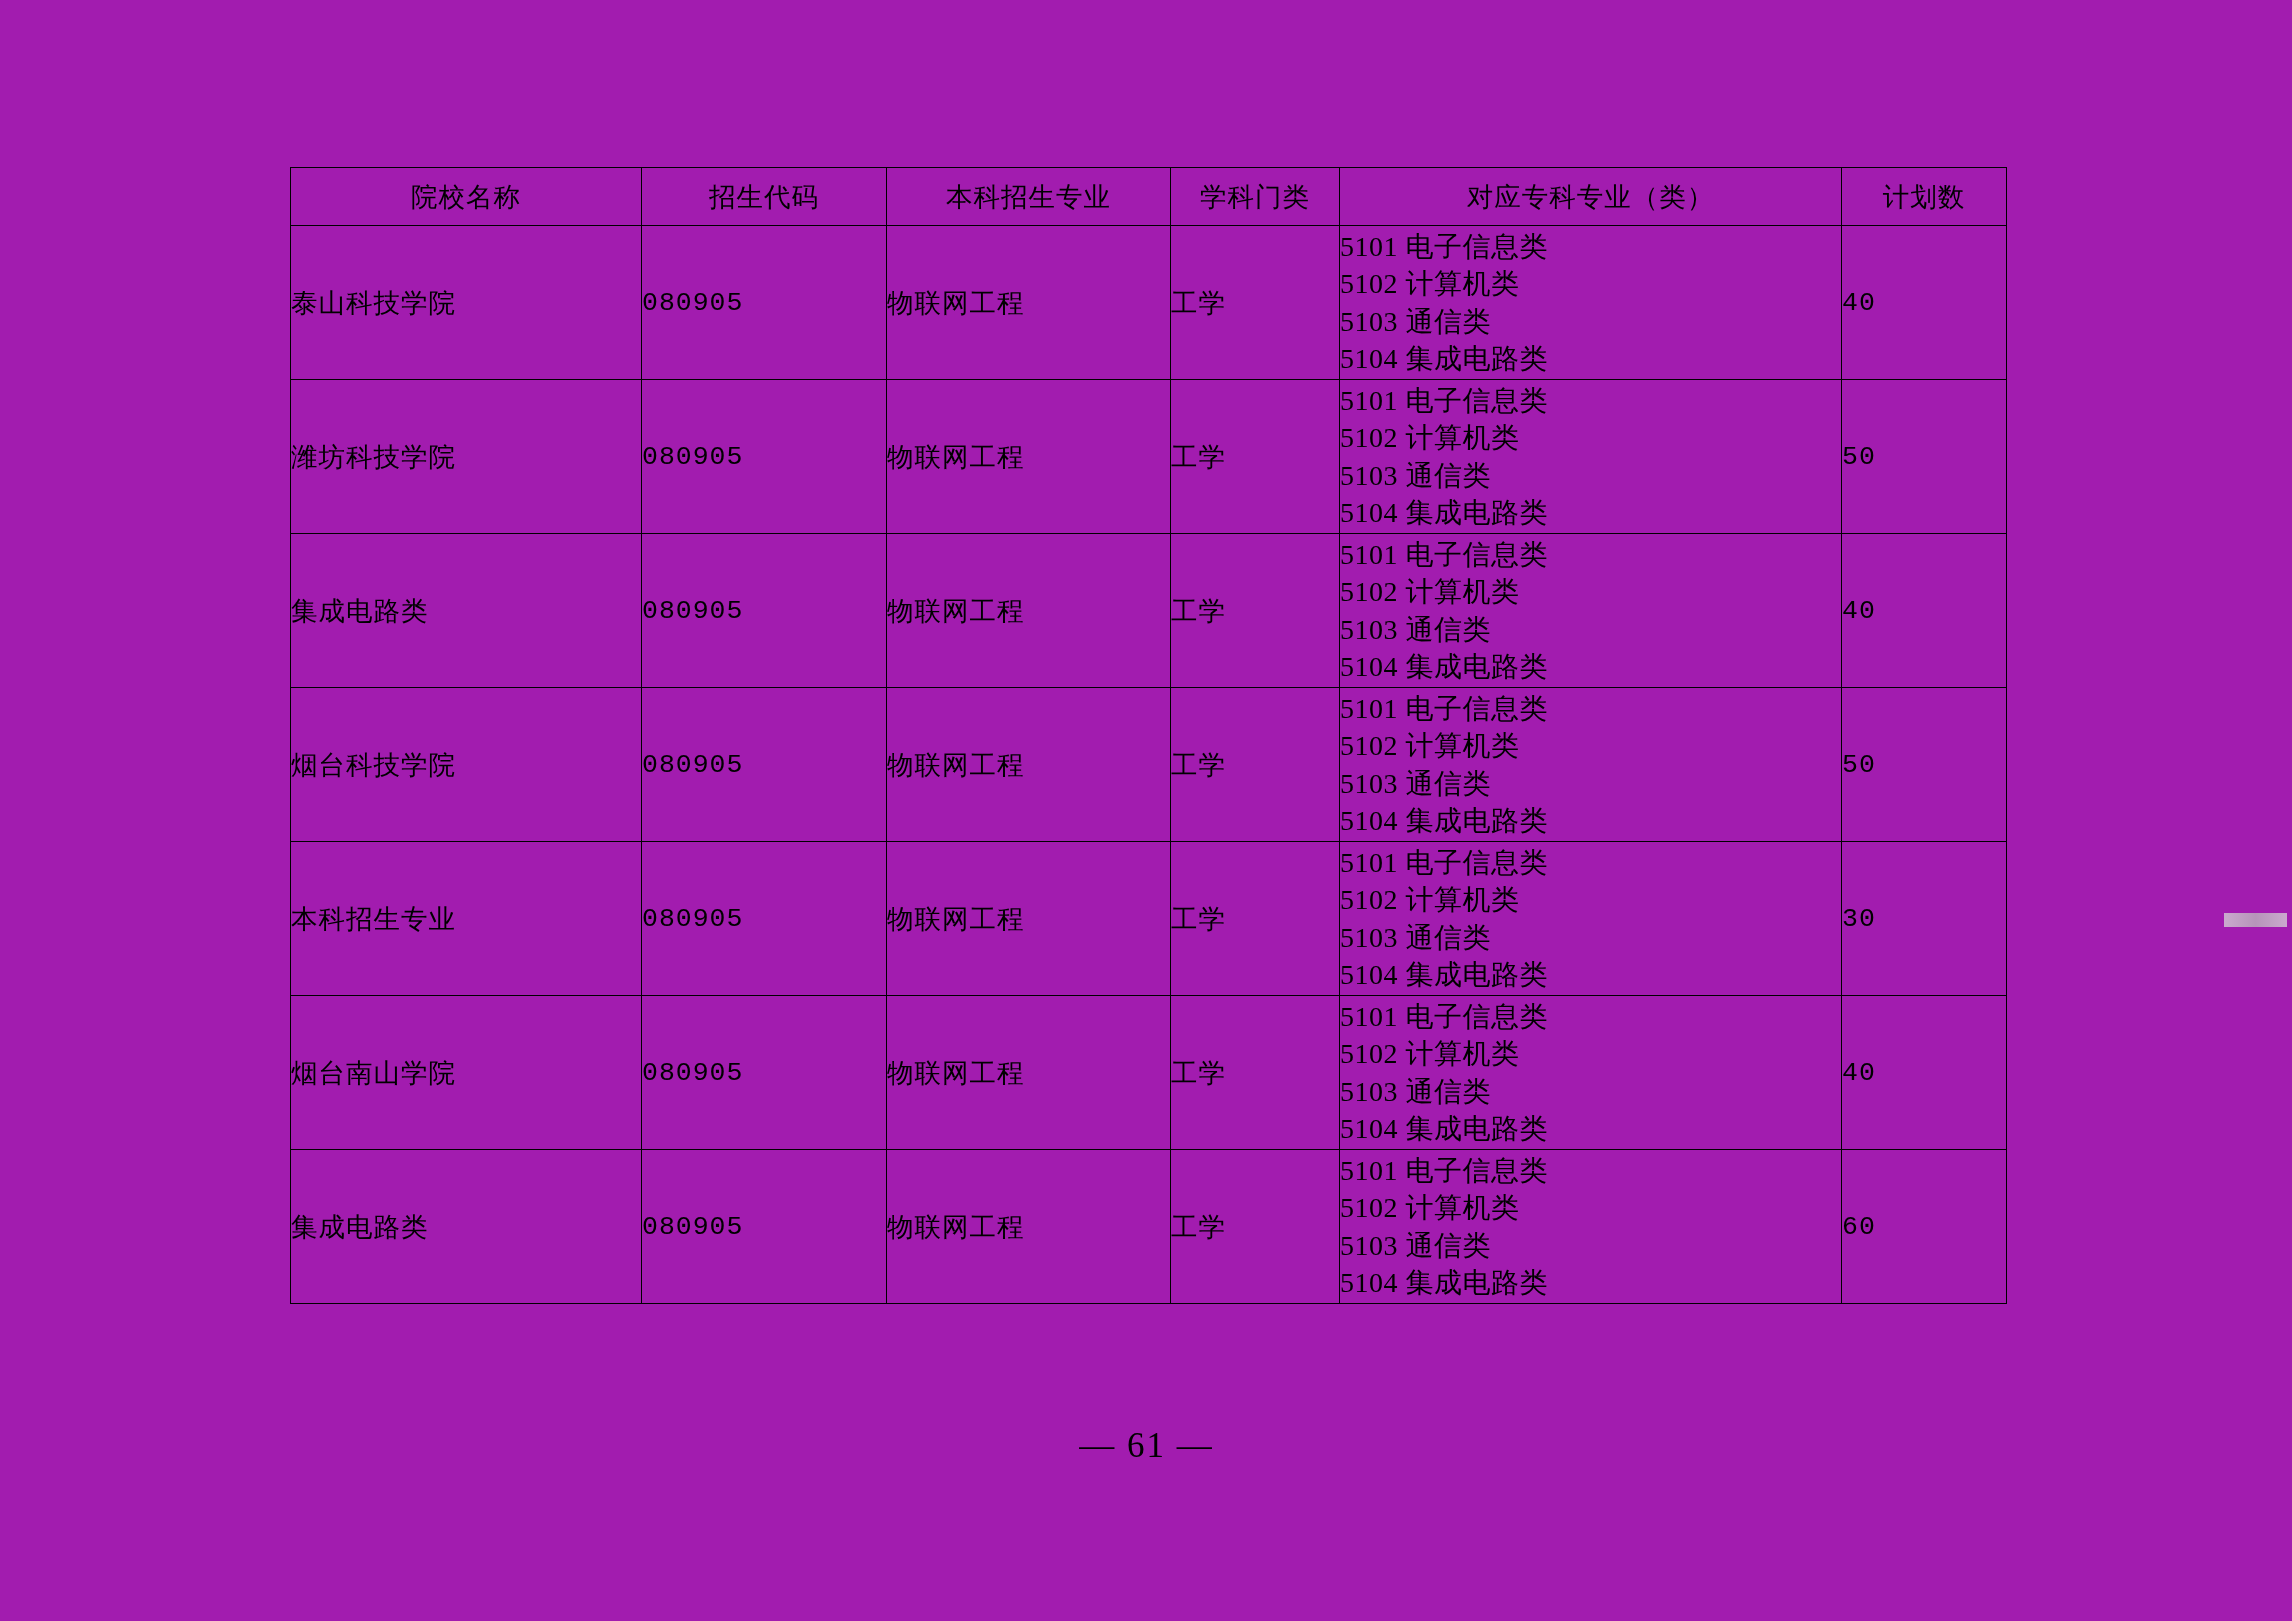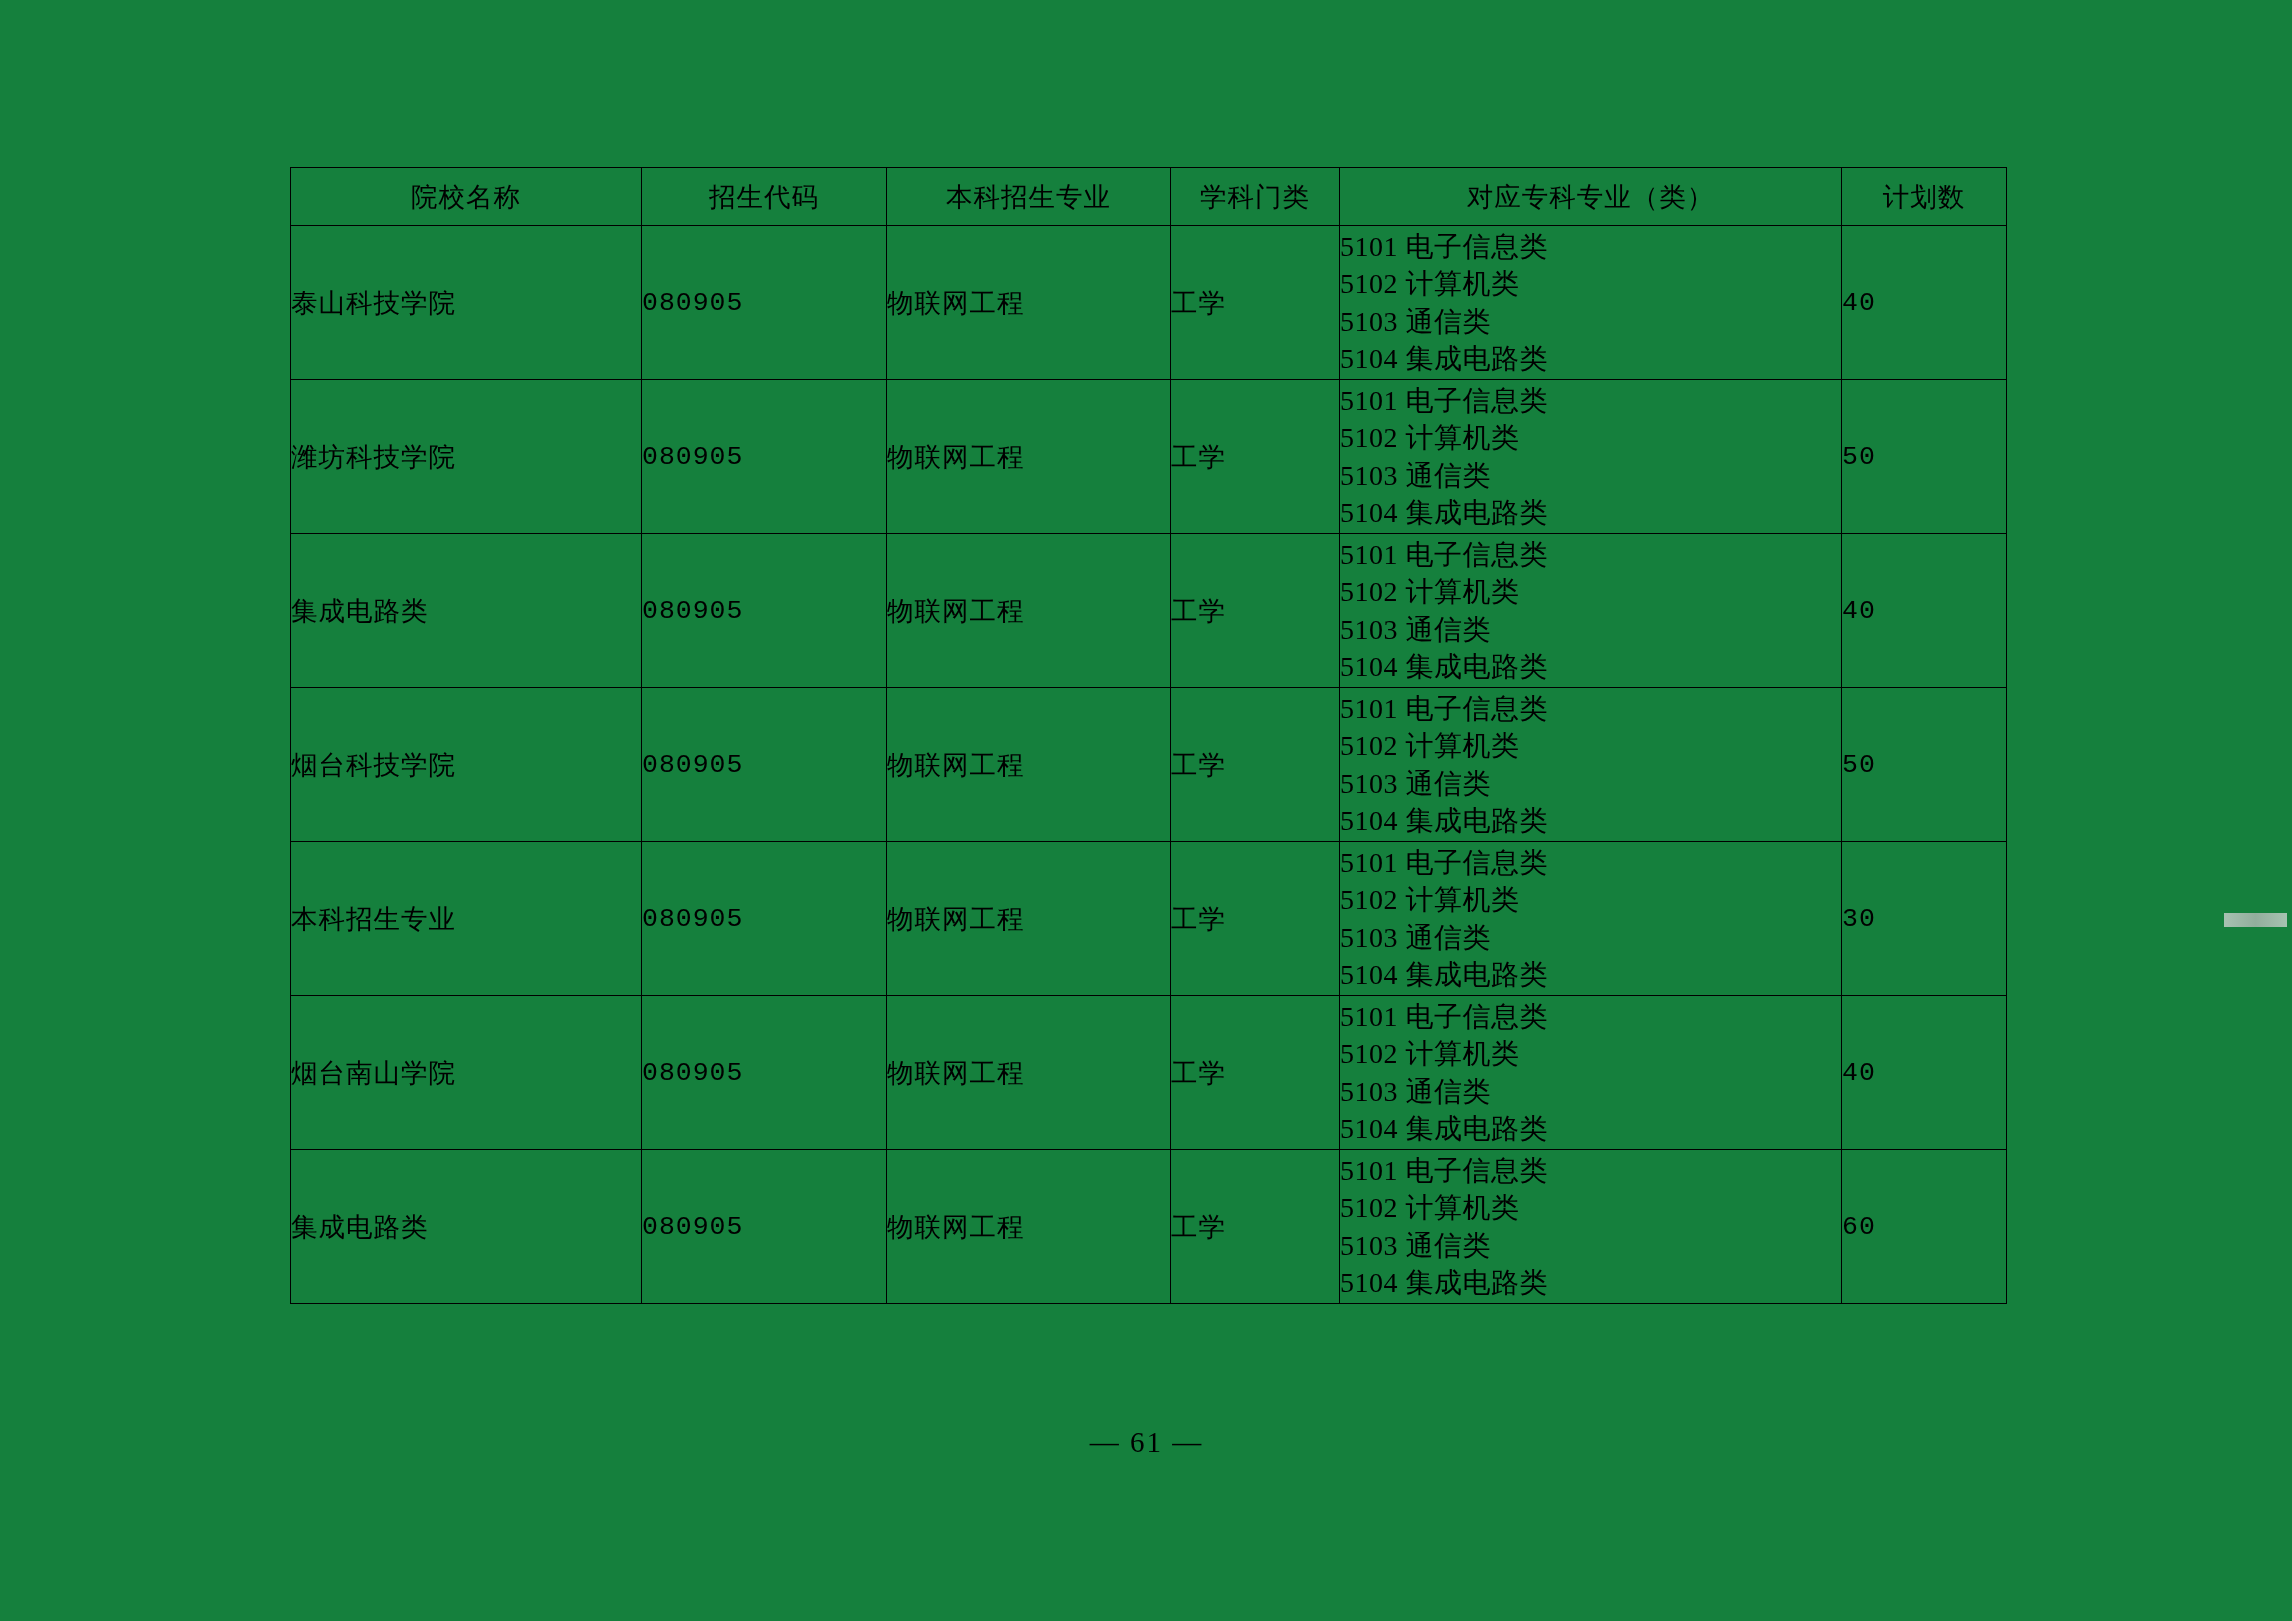--- a/index.html
+++ b/index.html
@@ -14,21 +14,21 @@
     color: #000000;
     position: relative;
     overflow: hidden;
   }
   .page {
     position: absolute;
     left: 0;
     top: 0;
     width: 2293px;
     height: 1621px;
-    background: #15803d;
+    background: #a21caf;
   }
   .table-wrap {
     position: absolute;
     left: 290px;
     top: 167px;
     width: 1715px;
   }
   table.doc-table {
     border-collapse: collapse;
     width: 1715px;
@@ -73,21 +73,21 @@
   }
   .num {
     font-family: Liberation Mono, monospace;
   }
   .page-number {
     position: absolute;
     left: 0;
     top: 1426px;
     width: 2293px;
     text-align: center;
-    font-size: 29px;
+    font-size: 35px;
     letter-spacing: 2px;
   }
   .watermark {
     position: absolute;
     right: 5.9px;
     top: 913px;
     width: 63px;
     height: 13.7px;
     background: linear-gradient(90deg,#d8d8d8,#bdbdbd,#d8d8d8);
     opacity: .75;

